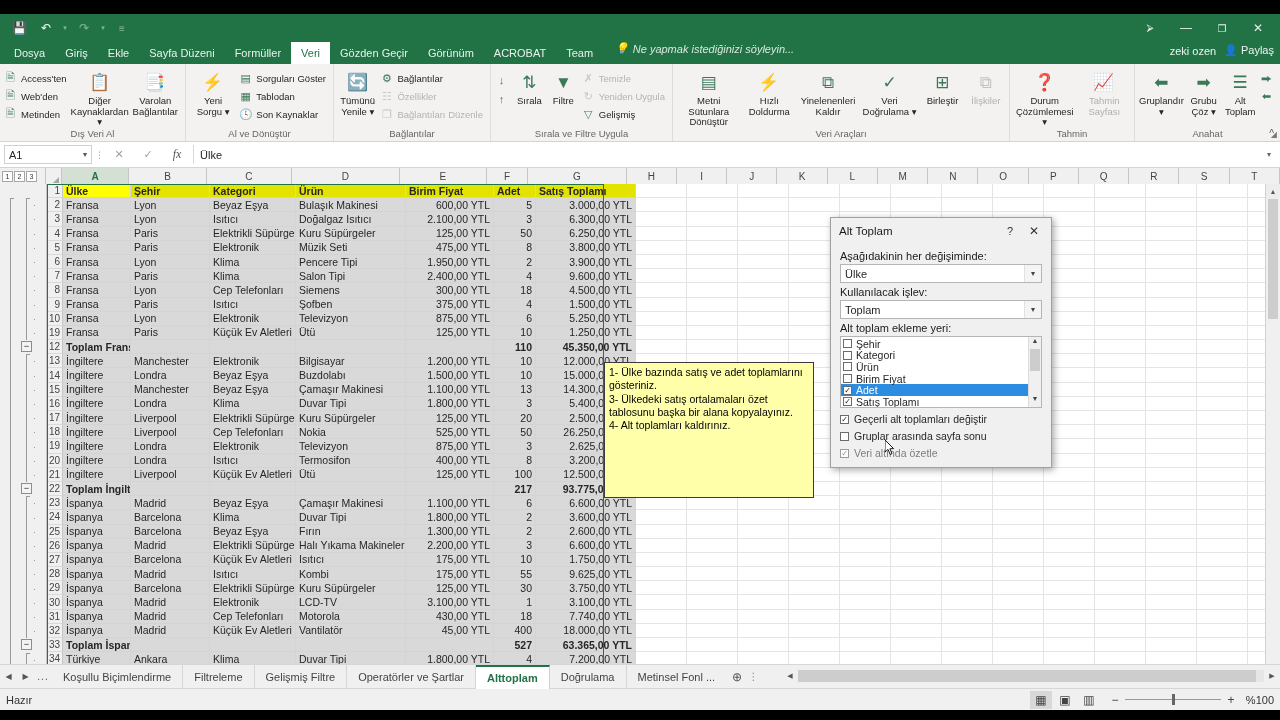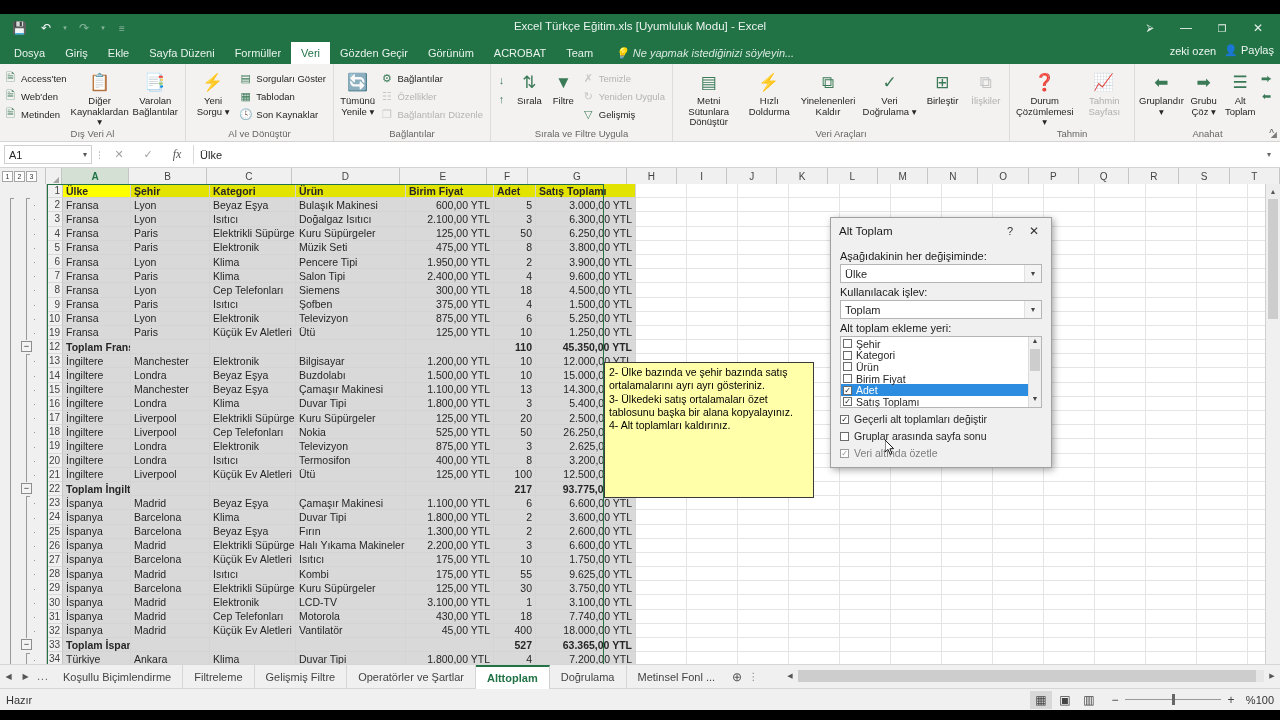--- a/index.html
+++ b/index.html
@@ -13,21 +13,21 @@
   .qat { position:absolute; left:8px; top:0; height:28px; display:flex; align-items:center; gap:2px; }
   .qat-btn { width:24px; height:22px; display:flex; align-items:center; justify-content:center;
              color:#fff; font-size:12px; opacity:.95; }
   .qat-btn.dim { opacity:.45; }
   .title-text { position:absolute; left:0; right:0; top:6px; text-align:center; font-size:11.5px; color:#eaf3ee; }
   .win-ctl { position:absolute; right:4px; top:0; height:28px; display:flex; align-items:center; }
   .win-ctl div { width:36px; height:24px; display:flex; align-items:center; justify-content:center;
                  color:#e7f0ea; font-size:12px; }
 
   
-  .tabbar { height:22px; background:#217346; position:relative; display:flex; align-items:center;
+  .tabbar { height:22px; background:#217346; position:relative; display:flex; align-items:flex-start;
             padding-left:4px; }
   .tab { height:22px; padding:0 10px; display:flex; align-items:center; font-size:11px;
          color:#e8f2ec; white-space:nowrap; }
   .tab.active { background:#fff; color:#217346; font-weight:normal; }
   .tellme { display:flex; align-items:center; gap:4px; color:#d8e8df; font-size:11px;
             font-style:italic; padding-left:12px; }
   .userinfo { position:absolute; right:6px; top:2px; display:flex; align-items:center; gap:8px;
               font-size:11px; color:#ecf5f0; }
 
   
@@ -185,21 +185,20 @@
 
   <div class="titlebar">
     <div class="qat">
       <div class="qat-btn">💾</div>
       <div class="qat-btn">↶</div>
       <div class="qat-btn dim" style="width:10px;font-size:7px;">▾</div>
       <div class="qat-btn dim">↷</div>
       <div class="qat-btn dim" style="width:10px;font-size:7px;">▾</div>
       <div class="qat-btn dim" style="font-size:10px;">≡</div>
     </div>
-    <div class="title-text">Excel Türkçe Eğitim.xls  [Uyumluluk Modu] - Excel</div>
     <div class="win-ctl">
       <div style="font-size:10px;">⮚</div>
       <div>—</div>
       <div style="font-size:10px;">❐</div>
       <div>✕</div>
     </div>
   </div>
 
   <div class="tabbar">
     <div class="tab">Dosya</div>
@@ -1331,21 +1330,21 @@
         <div class="dotm" style="left: 33px; top: 459.2px;">·</div>
         <div class="obtn" style="left: 21px; top: 471.4px;">−</div>
         <div class="vline" style="left: 26px; top: 484.6px; height: 28.4px;"></div>
         <div class="tick" style="left: 26px; top: 484.6px;"></div>
         <div class="dotm" style="left: 33px; top: 487.6px;">·</div>
       </div>
 
     <div class="selbox" style="left:47px; top:16px; width:557px; height:482px;"></div>
 
     <div class="note" id="note" style="left:604px; top:194px; width:210px; height:136px;">
-        <div>2- Ülke bazında ve şehir bazında satış ortalamalarını ayrı ayrı gösteriniz.</div>
+        <div>1- Ülke bazında satış ve adet toplamlarını gösteriniz.</div>
         <div>3- Ülkedeki satış ortalamaları özet tablosunu başka bir alana kopyalayınız.</div>
         <div>4- Alt toplamları kaldırınız.</div>
       </div>
 
     <div class="vsb">
       <div class="ar">▲</div>
       <div class="thumb"></div>
     </div>
   </div>
 

